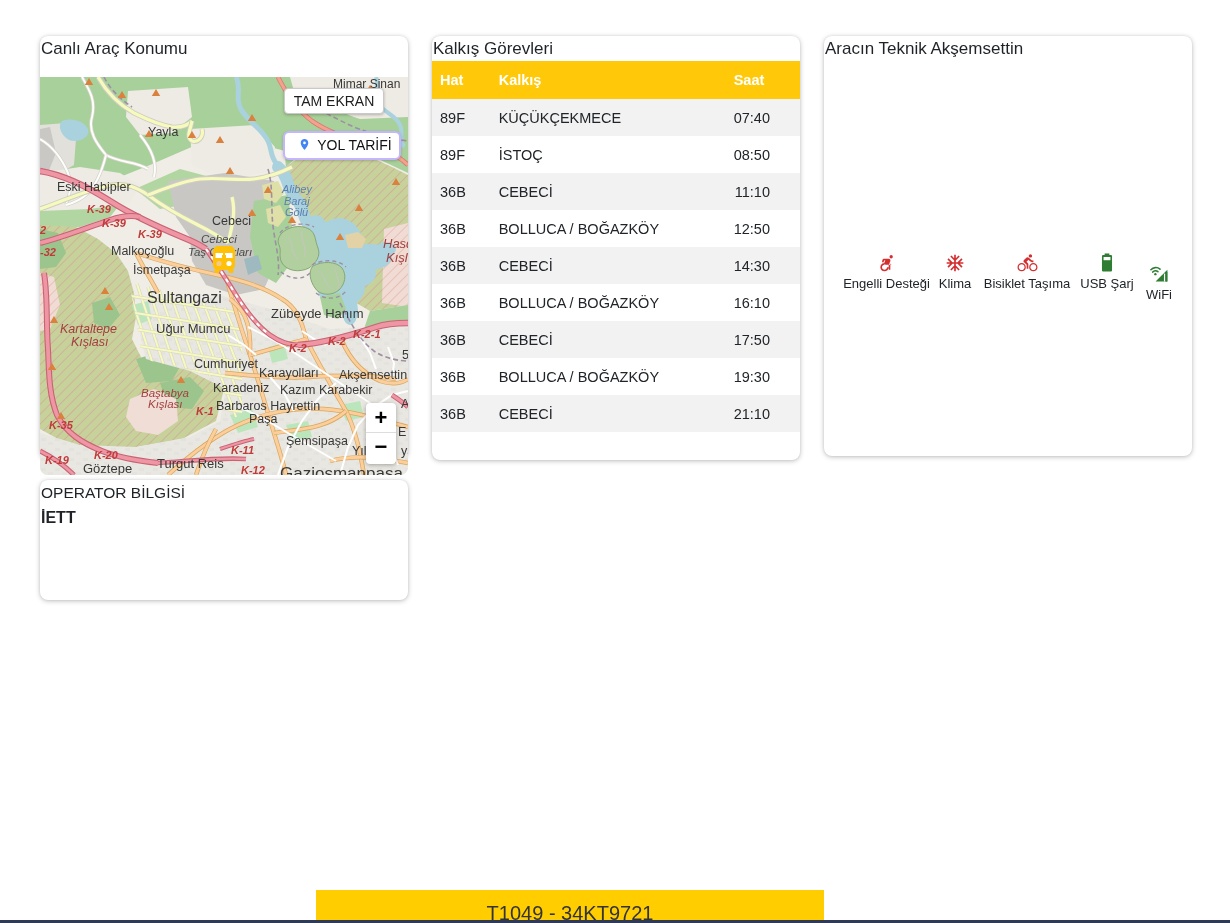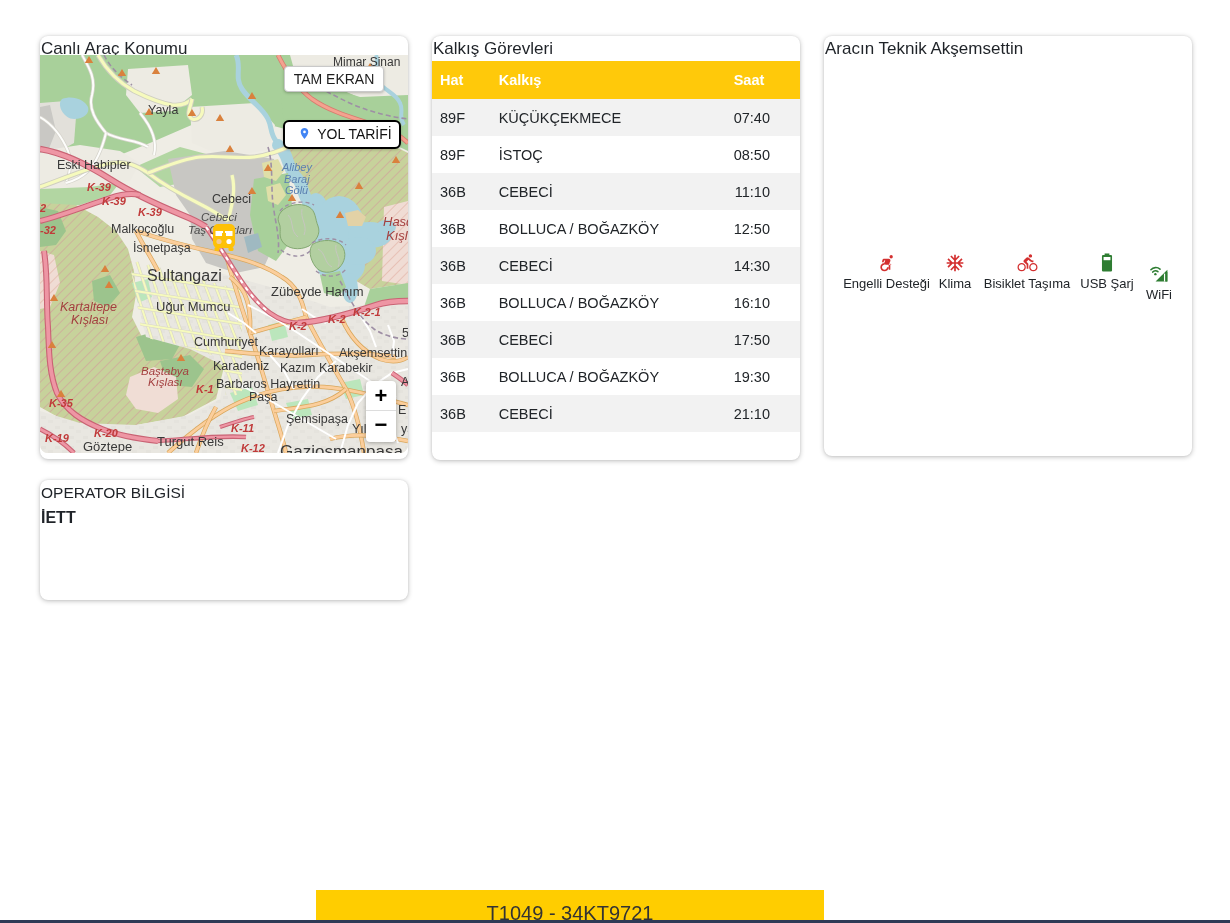--- a/index.html
+++ b/index.html
@@ -24,21 +24,21 @@
   
   #plate { position:absolute; left:316px; top:890px; width:508px; height:46px;
      background:#FFCD00; color:#333; font-size:20px; text-align:center; line-height:47px; }
   #footline { position:absolute; left:0; top:920px; width:1230px; height:3px; background:#2F3A56; }
 </style>
 </head>
 <body>
 
 <div class="card" style="left:40px; top:36px; width:368px; height:423px;">
   <h3>Canlı Araç Konumu</h3>
-  <div id="mapwrap" style="position:absolute; left:0; top:19px; width:368px; height:398px; overflow:hidden; border-radius:0 0 8px 8px;padding-left:39px;">
+  <div id="mapwrap" style="position:absolute; left:0; top:41px; width:368px; height:398px; overflow:hidden; border-radius:0 0 8px 8px;padding-left:39px;">
     <svg width="368" height="398" viewBox="0 0 368 398" style="position:absolute;left:0;top:0" font-family="Liberation Sans, sans-serif">
 <defs>
 <pattern id="hmil" width="7" height="7" patternTransform="rotate(45)" patternUnits="userSpaceOnUse">
   <rect width="7" height="7" fill="#C7D29B"></rect>
             <line x1="0" y1="0" x2="0" y2="7" stroke="#CFAA9B" stroke-width="1.6"></line>
 </pattern>
 <pattern id="hpink" width="7" height="7" patternTransform="rotate(45)" patternUnits="userSpaceOnUse">
   <rect width="7" height="7" fill="#F0DCD4"></rect>
             <line x1="0" y1="0" x2="0" y2="7" stroke="#E4B8AC" stroke-width="1.5"></line>
 </pattern>
@@ -300,21 +300,21 @@
 <rect x="13" y="7" width="7.5" height="5" fill="#fff"></rect>
 <rect x="10" y="9" width="4" height="3" fill="#FEC107"></rect>
 <circle cx="7" cy="17.5" r="2.6" fill="#F3C98E"></circle>
 <circle cx="17" cy="17.5" r="2.6" fill="#fff"></circle>
 <rect x="2.5" y="23" width="5" height="4" rx="1.5" fill="#FEC107"></rect>
 <rect x="16.5" y="23" width="5" height="4" rx="1.5" fill="#FEC107"></rect>
 </g>
 </svg>
 
     <div style="position:absolute; left:244px; top:11px; width:100px; height:26px; background:#fff; border:1px solid #c9c9c9; border-radius:4px; box-shadow:0 1px 3px rgba(0,0,0,.25); text-align:center; line-height:24px; font-size:14px; color:#1d1d1d;">TAM EKRAN</div>
-    <div style="position:absolute; left:243px; top:49px; width:118px; height:29px; background:#fff; border:2px solid #000000; border-radius:6px; box-shadow:0 1px 3px rgba(0,0,0,.2); text-align:center; line-height:25px; font-size:14px; color:#111; margin-top:16px; padding-left:6px;">
+    <div style="position:absolute; left:243px; top:49px; width:118px; height:29px; background:#fff; border:2px solid #c4b5fd; border-radius:6px; box-shadow:0 1px 3px rgba(0,0,0,.2); text-align:center; line-height:25px; font-size:14px; color:#111; margin-top:5px; padding-left:6px;">
       <svg width="13" height="15" viewBox="0 0 24 24" style="vertical-align:-2px; margin-right:6px;">
           <path fill="#4285F4" d="M12 2C8.13 2 5 5.13 5 9c0 5.25 7 13 7 13s7-7.75 7-13c0-3.87-3.13-7-7-7zm0 9.5a2.5 2.5 0 1 1 0-5 2.5 2.5 0 0 1 0 5z"></path>
         </svg>YOL TARİFİ</div>
     <div style="position:absolute; left:326px; top:326px; width:30px; height:61px; background:#fff; border-radius:4px; box-shadow:0 1px 4px rgba(0,0,0,.3); text-align:center;">
       <div style="height:30px; font-size:22px; font-weight:700; line-height:30px; border-bottom:1px solid #ddd; color:#000;">+</div>
       <div style="height:30px; font-size:22px; font-weight:700; line-height:28px; color:#000;">−</div>
     </div>
   </div>
 </div>
 

